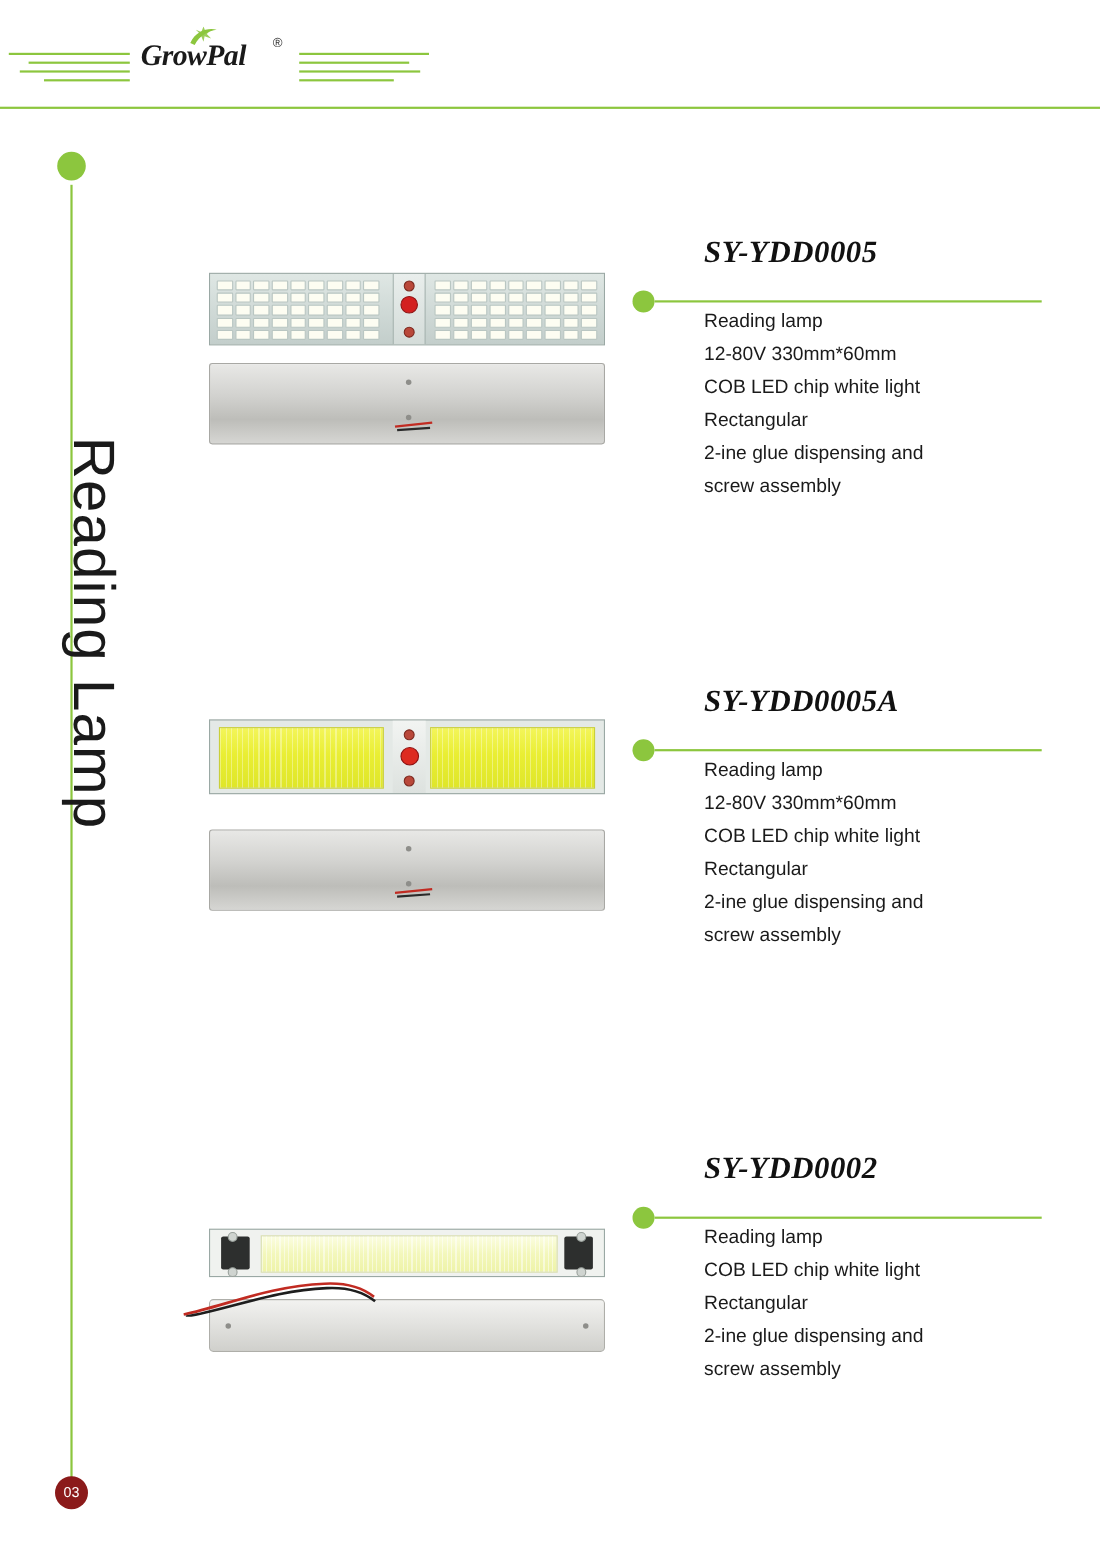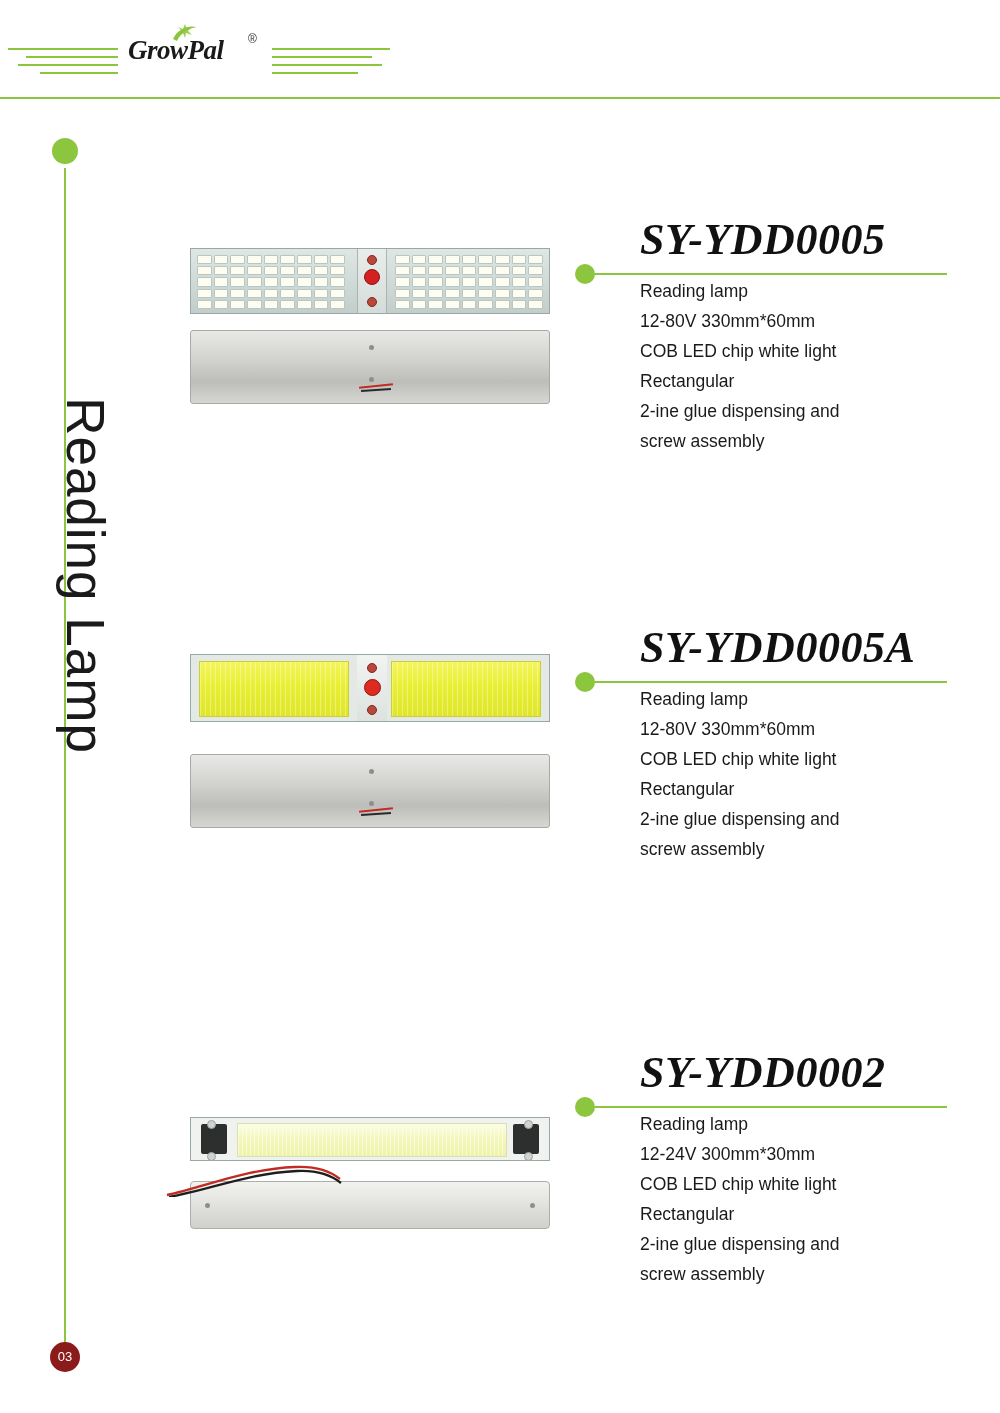--- a/index.html
+++ b/index.html
@@ -150,21 +150,21 @@
     height: 2px;
     background: #8cc63e;
   }
   .p-title {
     position: absolute;
     left: 640px;
     top: 0px;
     font-family: "Liberation Serif", serif;
     font-style: italic;
     font-weight: bold;
-    font-size: 44px;
+    font-size: 28px;
     color: #111;
     letter-spacing: 0.5px;
   }
   .p-specs {
     position: absolute;
     left: 640px;
     top: 62px;
     width: 330px;
     font-size: 17.5px;
     color: #1a1a1a;
@@ -590,19 +590,18 @@
       <path d="M2 38 C40 30, 80 12, 130 10 C150 9, 165 14, 175 22" stroke="#c12b22" stroke-width="2.4" fill="none"></path>
       <path d="M4 40 C44 33, 84 16, 132 14 C152 13, 166 18, 176 26" stroke="#1e1e1e" stroke-width="2.4" fill="none"></path>
     </svg>
   </div>
 
   <div class="title-dot" style="top:42px"></div>
   <div class="title-rule" style="top:51px"></div>
   <div class="p-title" style="top:-8px">SY-YDD0002</div>
   <div class="p-specs" style="top:54px">
     <div>Reading lamp</div>
-    <div>12-24V 300mm*30mm</div>
     <div>COB LED chip white light</div>
     <div>Rectangular</div>
     <div>2-ine glue dispensing and
 screw assembly</div>
   </div>
 </div>
 
 </body></html>

